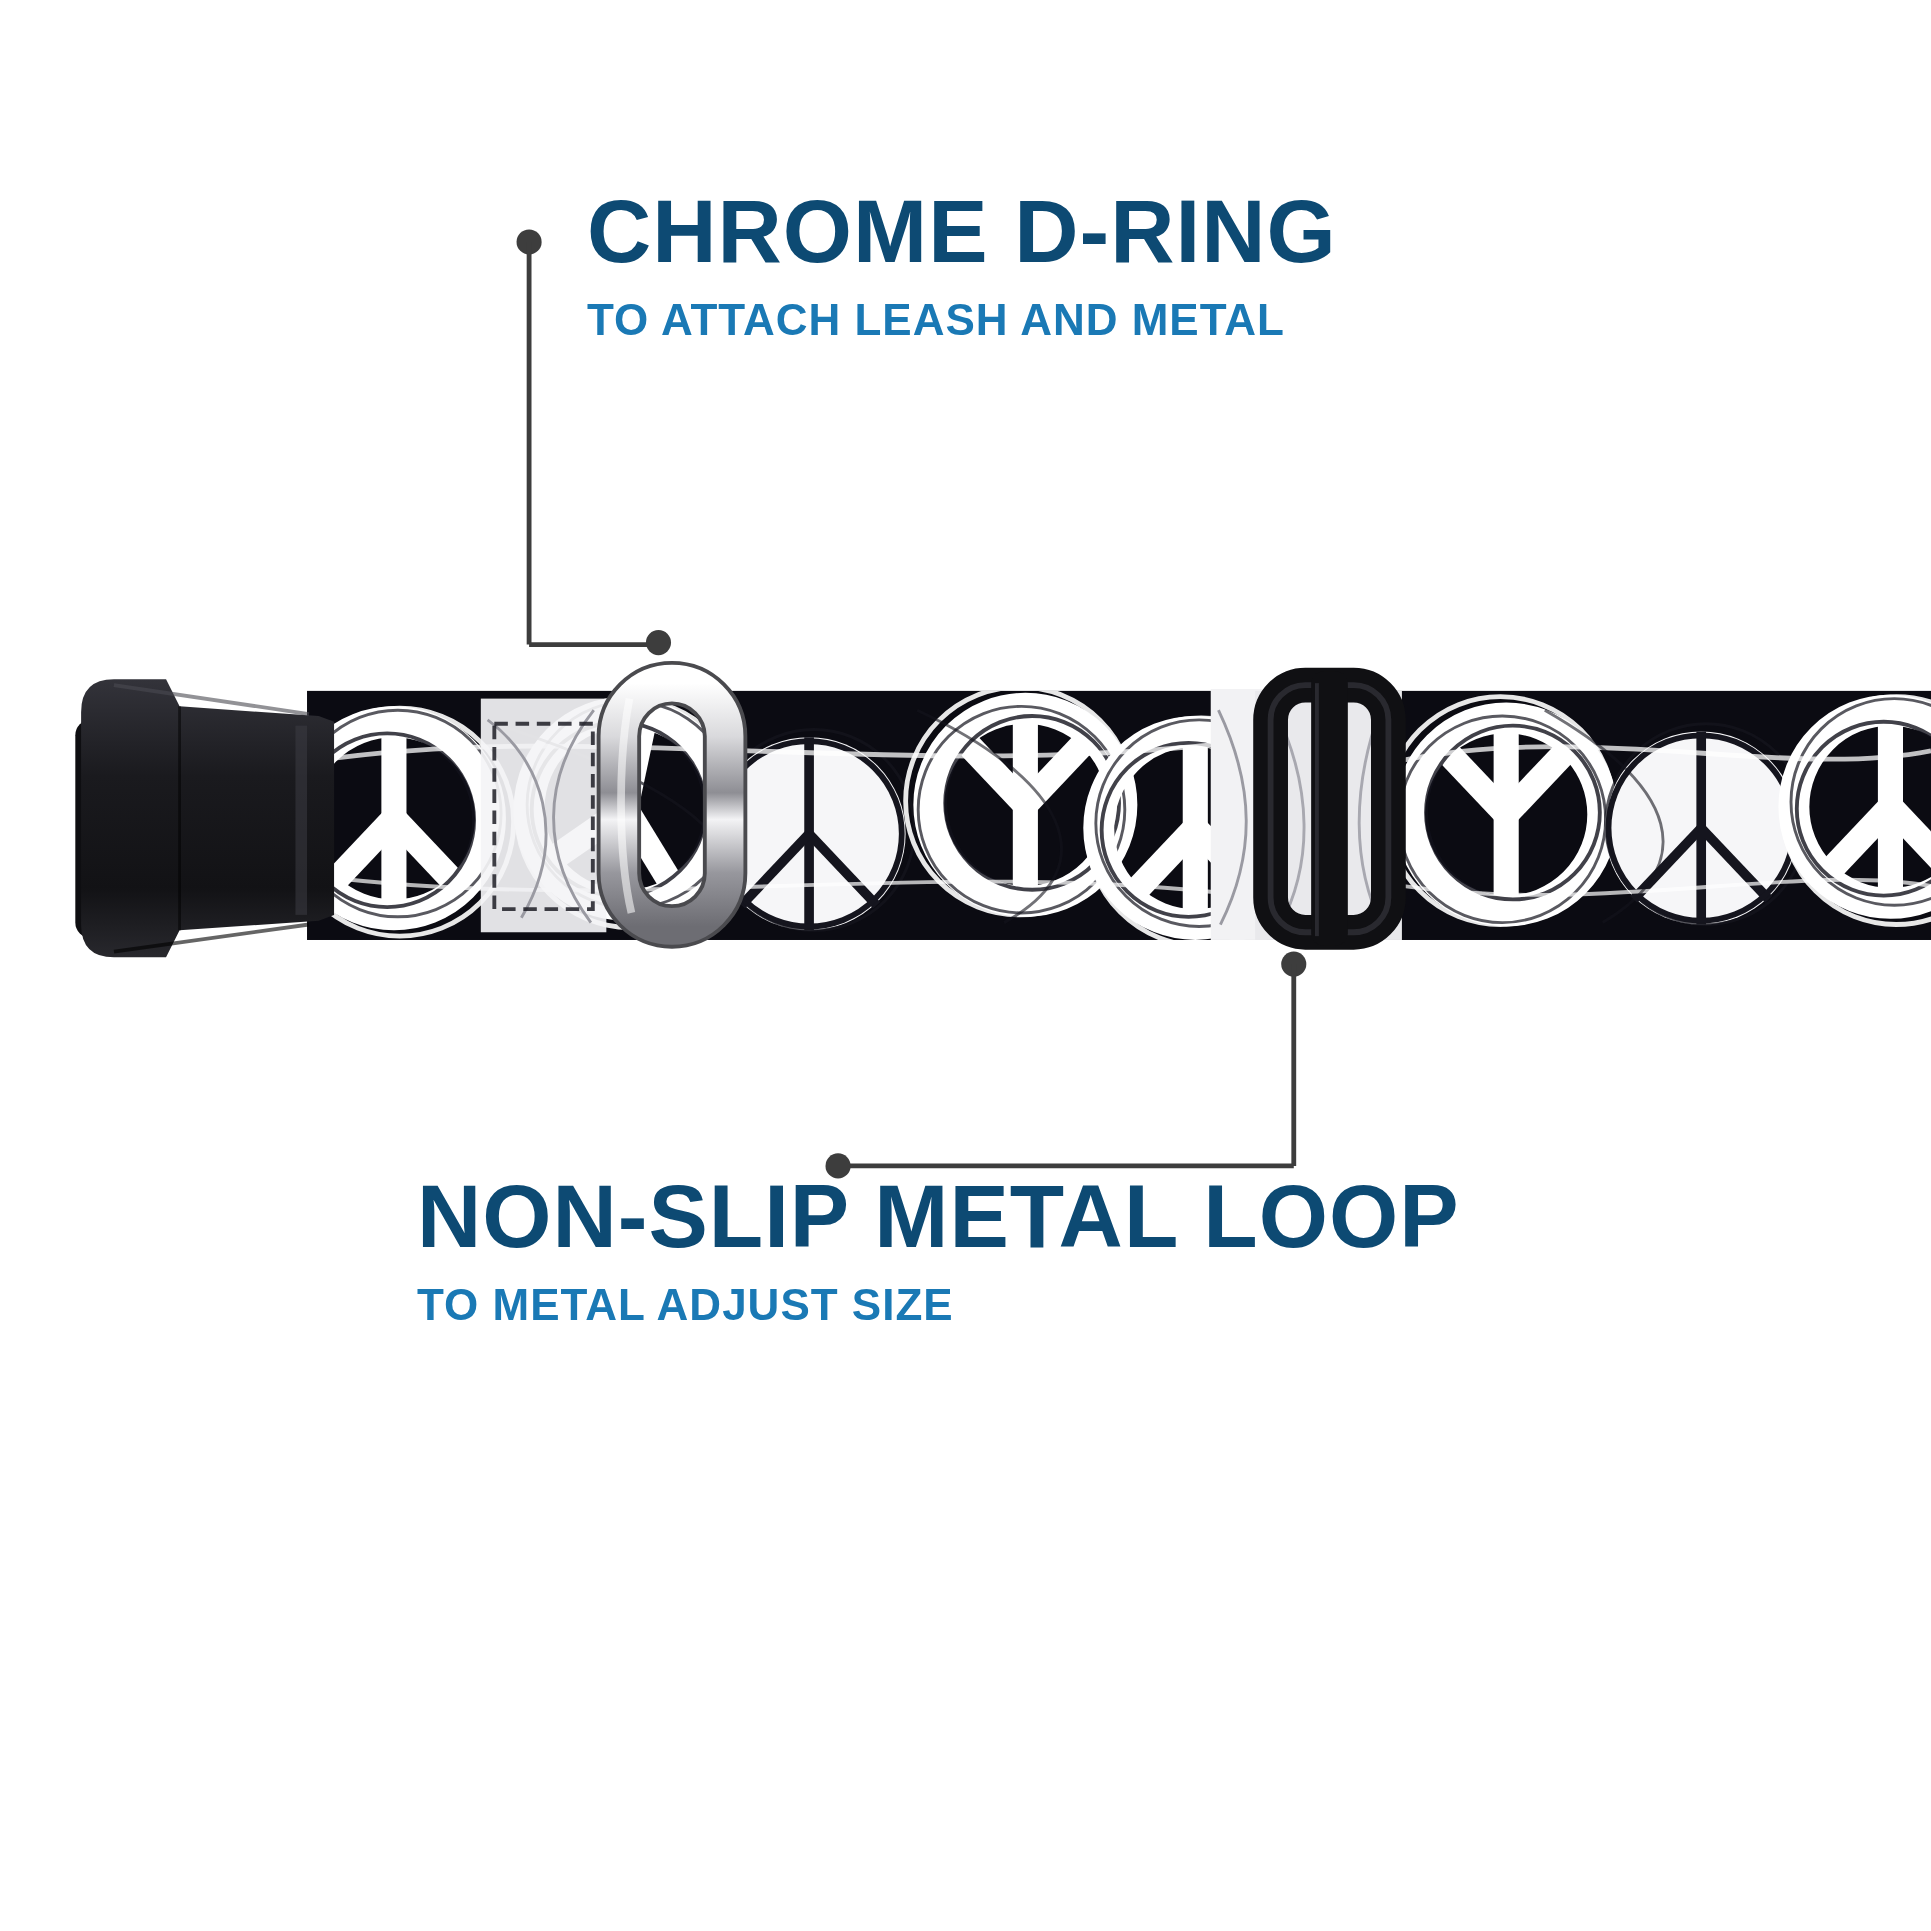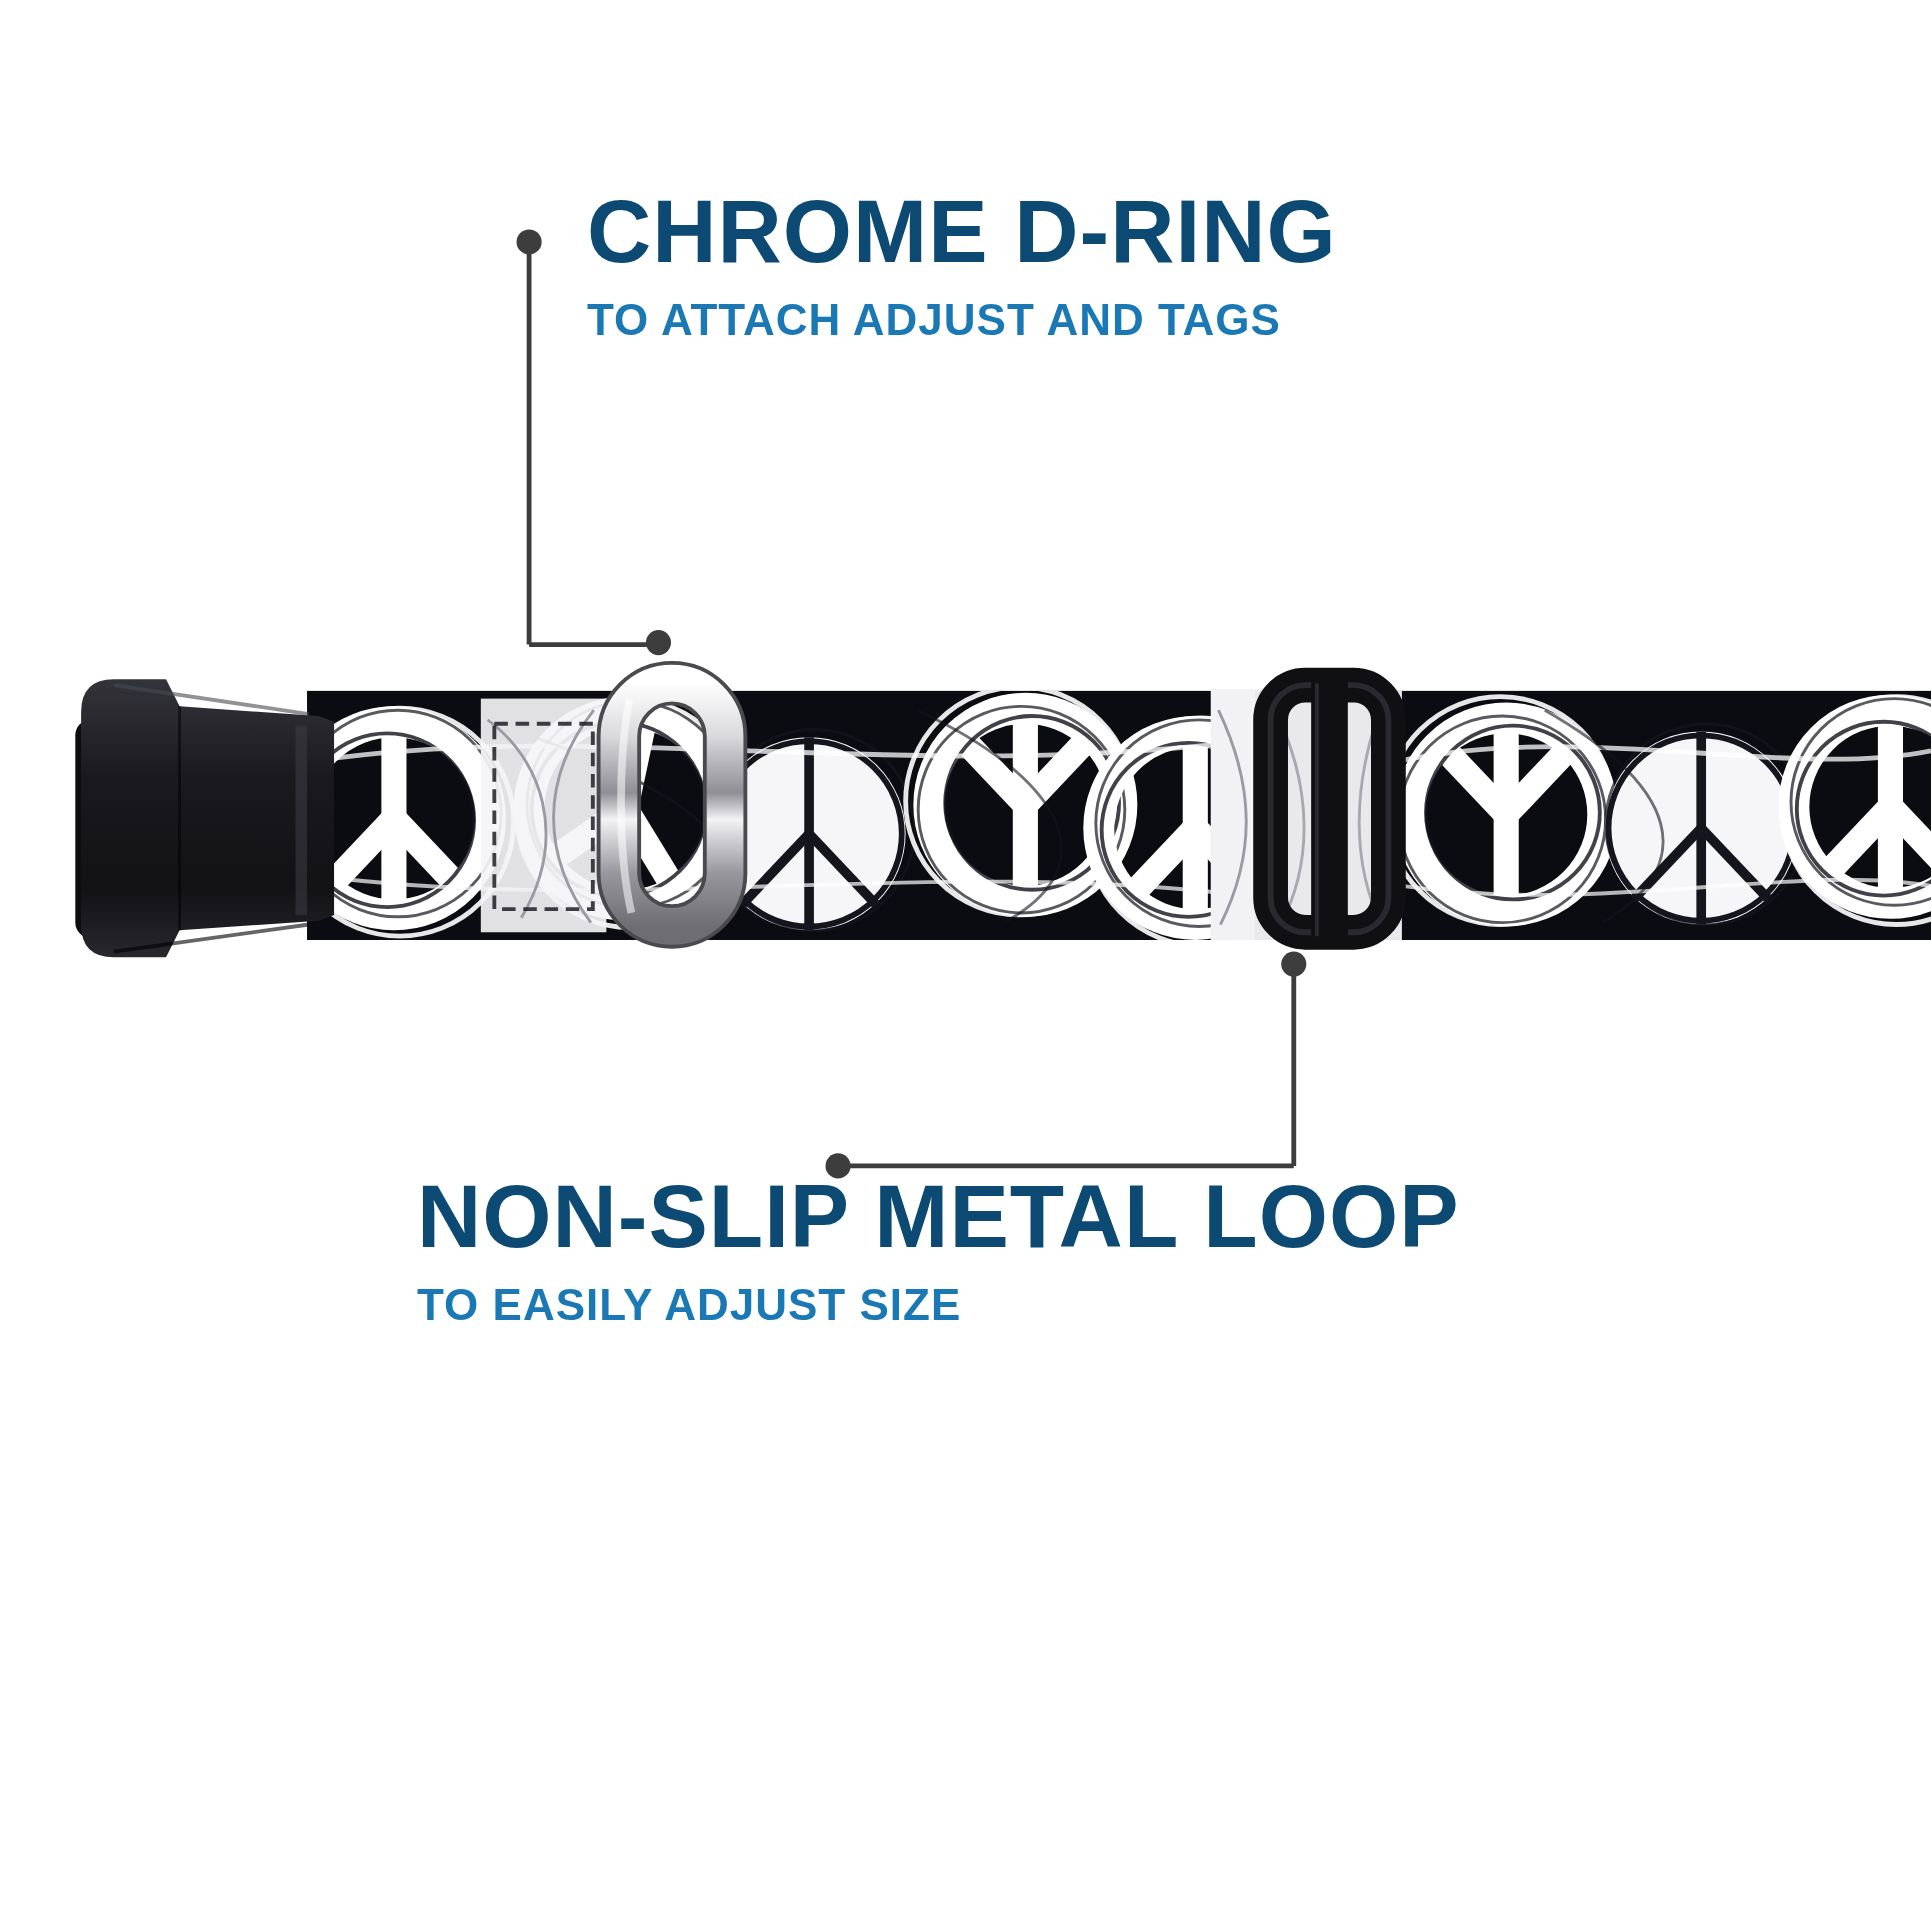--- a/index.html
+++ b/index.html
@@ -143,22 +143,22 @@
     <g stroke="#3d3d3d" fill="#3d3d3d">
       <circle cx="1340" cy="953" r="13" stroke="none"></circle>
       <line x1="1340" y1="953" x2="1340" y2="1162" stroke-width="5"></line>
       <line x1="1340" y1="1162" x2="868" y2="1162" stroke-width="5"></line>
       <circle cx="868" cy="1162" r="13" stroke="none"></circle>
     </g>
   </svg>
 
   <div class="callout callout-dring">
     <div class="title">CHROME D-RING</div>
-    <div class="subtitle">TO ATTACH ADJUST AND TAGS</div>
+    <div class="subtitle">TO ATTACH LEASH AND METAL</div>
   </div>
 
   <div class="callout callout-loop">
     <div class="title">NON-SLIP METAL LOOP</div>
-    <div class="subtitle">TO EASILY ADJUST SIZE</div>
+    <div class="subtitle">TO METAL ADJUST SIZE</div>
   </div>
 
 </div>
 
 
 </body></html>

